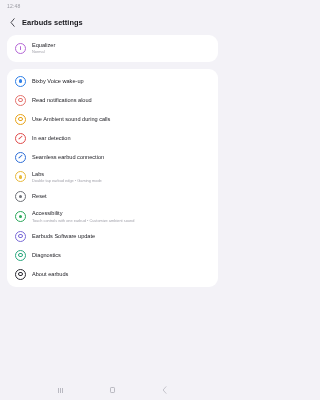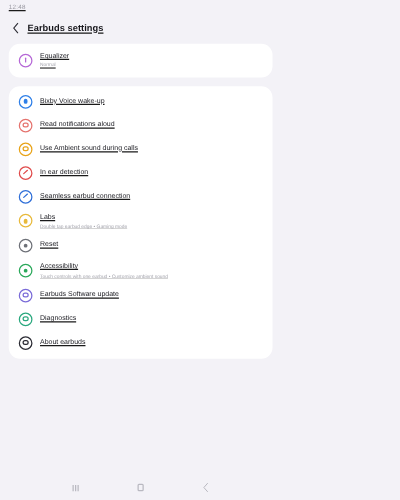--- a/index.html
+++ b/index.html
@@ -14,21 +14,20 @@
     color: #1a1a1a;
     -webkit-font-smoothing: antialiased;
   }
   .phone {
     width: 225px;
     height: 400px;
     display: flex;
     flex-direction: column;
     background: #f3f2f7;
     position: relative;
-    text-decoration: underline;
   }
 
   
   .status-bar {
     height: 12px;
     flex: 0 0 12px;
     display: flex;
     align-items: center;
     padding: 0 7px;
   }

